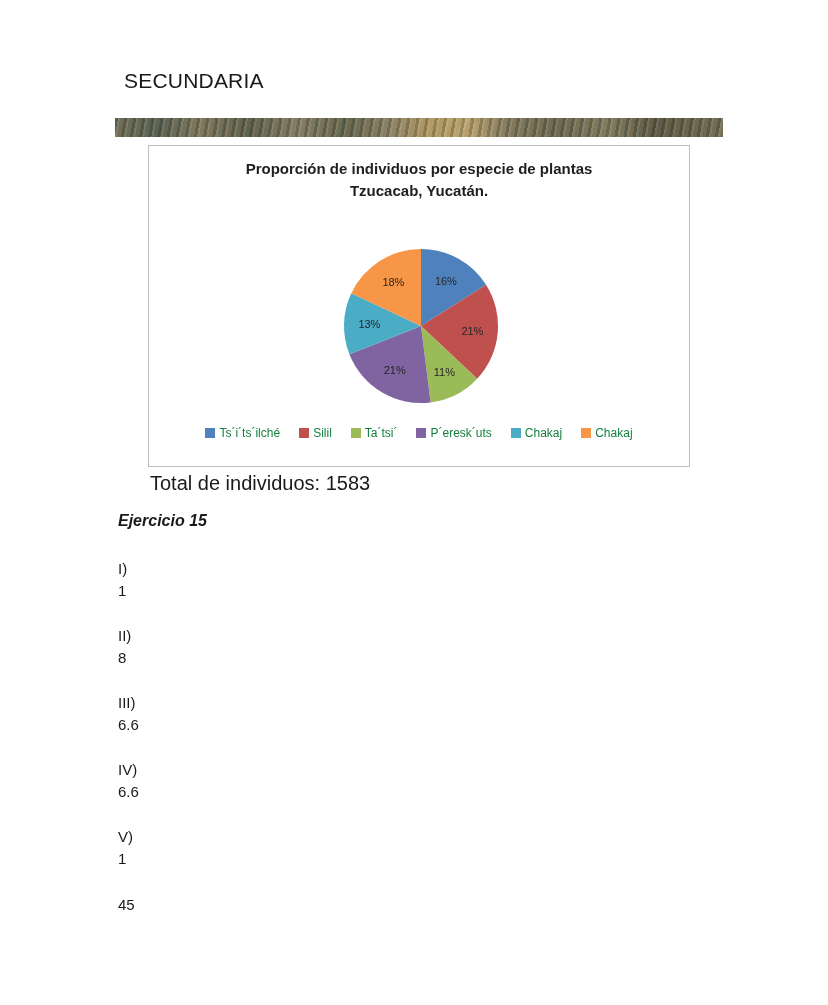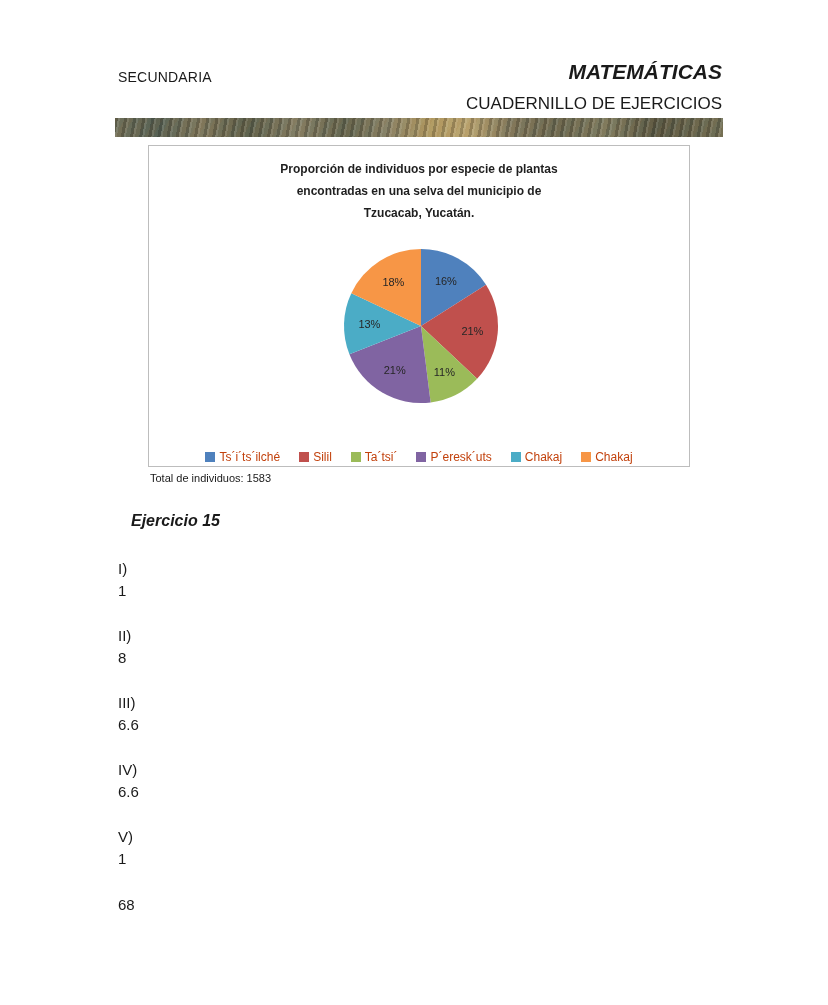--- a/index.html
+++ b/index.html
@@ -1,65 +1,62 @@
 <!DOCTYPE html>
 <html><head>
 <meta charset="utf-8">
 <style>
   html,body{margin:0;padding:0;background:#ffffff;}
   .page{
     position:relative;width:828px;height:1005px;background:#ffffff;
     font-family:"Liberation Sans",sans-serif;color:#1a1a1a;overflow:hidden;
   }
-  .hdr-left{position:absolute;left:118px;top:69px;font-size:14px;letter-spacing:0.2px;}
+  .hdr-left{position:absolute;left:124px;top:69px;font-size:21px;letter-spacing:0.2px;}
   .hdr-right1{position:absolute;right:106px;top:60px;font-size:21px;font-weight:bold;font-style:italic;}
   .hdr-right2{position:absolute;right:106px;top:94px;font-size:17px;}
   .banner{
     position:absolute;left:115px;top:118px;width:608px;height:19px;
     background:
       repeating-linear-gradient(100deg, rgba(0,0,0,0.18) 0 3px, rgba(255,255,255,0.10) 3px 5px, rgba(0,0,0,0) 5px 9px),
       repeating-linear-gradient(-60deg, rgba(90,70,40,0.22) 0 7px, rgba(40,50,40,0.14) 7px 13px),
       linear-gradient(90deg,#7b7a62 0%,#5f6a5c 7%,#8d8669 14%,#666a54 22%,#938d72 30%,#6e7058 38%,#9a9274 45%,#c9ae6e 52%,#d2b97e 58%,#8f8668 65%,#77745a 73%,#8d8a6c 81%,#63614b 89%,#7d7b5f 100%);
   }
   .chart-box{
     position:absolute;left:148px;top:145px;width:542px;height:322px;
     border:1px solid #bdbdbd;box-sizing:border-box;background:#ffffff;
   }
-  .chart-title{margin:12px auto 0;text-align:center;font-weight:bold;font-size:12px;line-height:22px;color:#1f1f1f;}
+  .chart-title{margin:12px auto 0;text-align:center;font-weight:bold;font-size:15px;line-height:22px;color:#1f1f1f;}
   .pie-svg{position:absolute;left:187px;top:95px;}
   .pie-label{font-size:11px;fill:#262626;font-family:"Liberation Sans",sans-serif;}
   .legend{
-    position:absolute;left:0;right:0;bottom:2px;
+    position:absolute;left:0;right:0;bottom:26px;
     display:flex;justify-content:center;align-items:center;gap:19px;
-    font-size:12px;color:#c2410c;
+    font-size:12px;color:#15803d;
   }
   .legend-item{display:flex;align-items:center;gap:4px;white-space:nowrap;}
   .legend-swatch{width:10px;height:10px;display:inline-block;flex:0 0 auto;}
-  .total-line{position:absolute;left:150px;top:472px;font-size:11px;}
-  .ex-heading{position:absolute;left:118px;top:512px;font-size:16px;font-weight:bold;font-style:italic;margin-left:13px;}
+  .total-line{position:absolute;left:150px;top:472px;font-size:20px;}
+  .ex-heading{position:absolute;left:118px;top:512px;font-size:16px;font-weight:bold;font-style:italic;}
   .ex-block{position:absolute;left:118px;top:558px;font-size:15px;color:#1a1a1a;}
   .ex-item{margin-bottom:23px;}
   .ex-label,.ex-value{line-height:22px;}
   .ex-footer{margin-top:24px;line-height:22px;}
 </style>
 </head>
 <body>
 
 <div class="page">
 
   <div class="hdr-left">SECUNDARIA</div>
-  <div class="hdr-right1">MATEMÁTICAS</div>
-  <div class="hdr-right2">CUADERNILLO DE EJERCICIOS</div>
 
   <div class="banner"></div>
 
   <div class="chart-box">
     <div class="chart-title">
       <div>Proporción de individuos por especie de plantas</div>
-      <div>encontradas en una selva del municipio de</div>
       <div>Tzucacab, Yucatán.</div>
     </div>
     <svg class="pie-svg" width="170" height="170" viewBox="0 0 170 170">
         <path d="M85,85 L85,8 A77,77 0 0 1 150.01325026365515,43.74133678661727 Z" fill="#4F81BD"></path>
         <text x="109.9" y="43.8" text-anchor="middle" class="pie-label">16%</text>
         <path d="M85,85 L150.01325026365515,43.74133678661727 A77,77 0 0 1 141.1305843114487,137.710127156509 Z" fill="#C0504D"></path>
         <text x="136.4" y="93.9" text-anchor="middle" class="pie-label">21%</text>
         <path d="M85,85 L141.1305843114487,137.710127156509 A77,77 0 0 1 94.65065898445145,161.3928320012148 Z" fill="#9BBB59"></path>
         <text x="108.4" y="135.0" text-anchor="middle" class="pie-label">11%</text>
         <path d="M85,85 L94.65065898445145,161.3928320012148 A77,77 0 0 1 13.407210586604663,113.34559055672025 Z" fill="#8064A2"></path>
@@ -117,16 +114,16 @@
         </div>
         <div class="ex-item">
           <div class="ex-label">IV)</div>
           <div class="ex-value">6.6</div>
         </div>
         <div class="ex-item">
           <div class="ex-label">V)</div>
           <div class="ex-value">1</div>
         </div>
       </div>
-    <div class="ex-footer">68</div>
+    <div class="ex-footer">45</div>
   </div>
 
 </div>
 
 </body></html>

